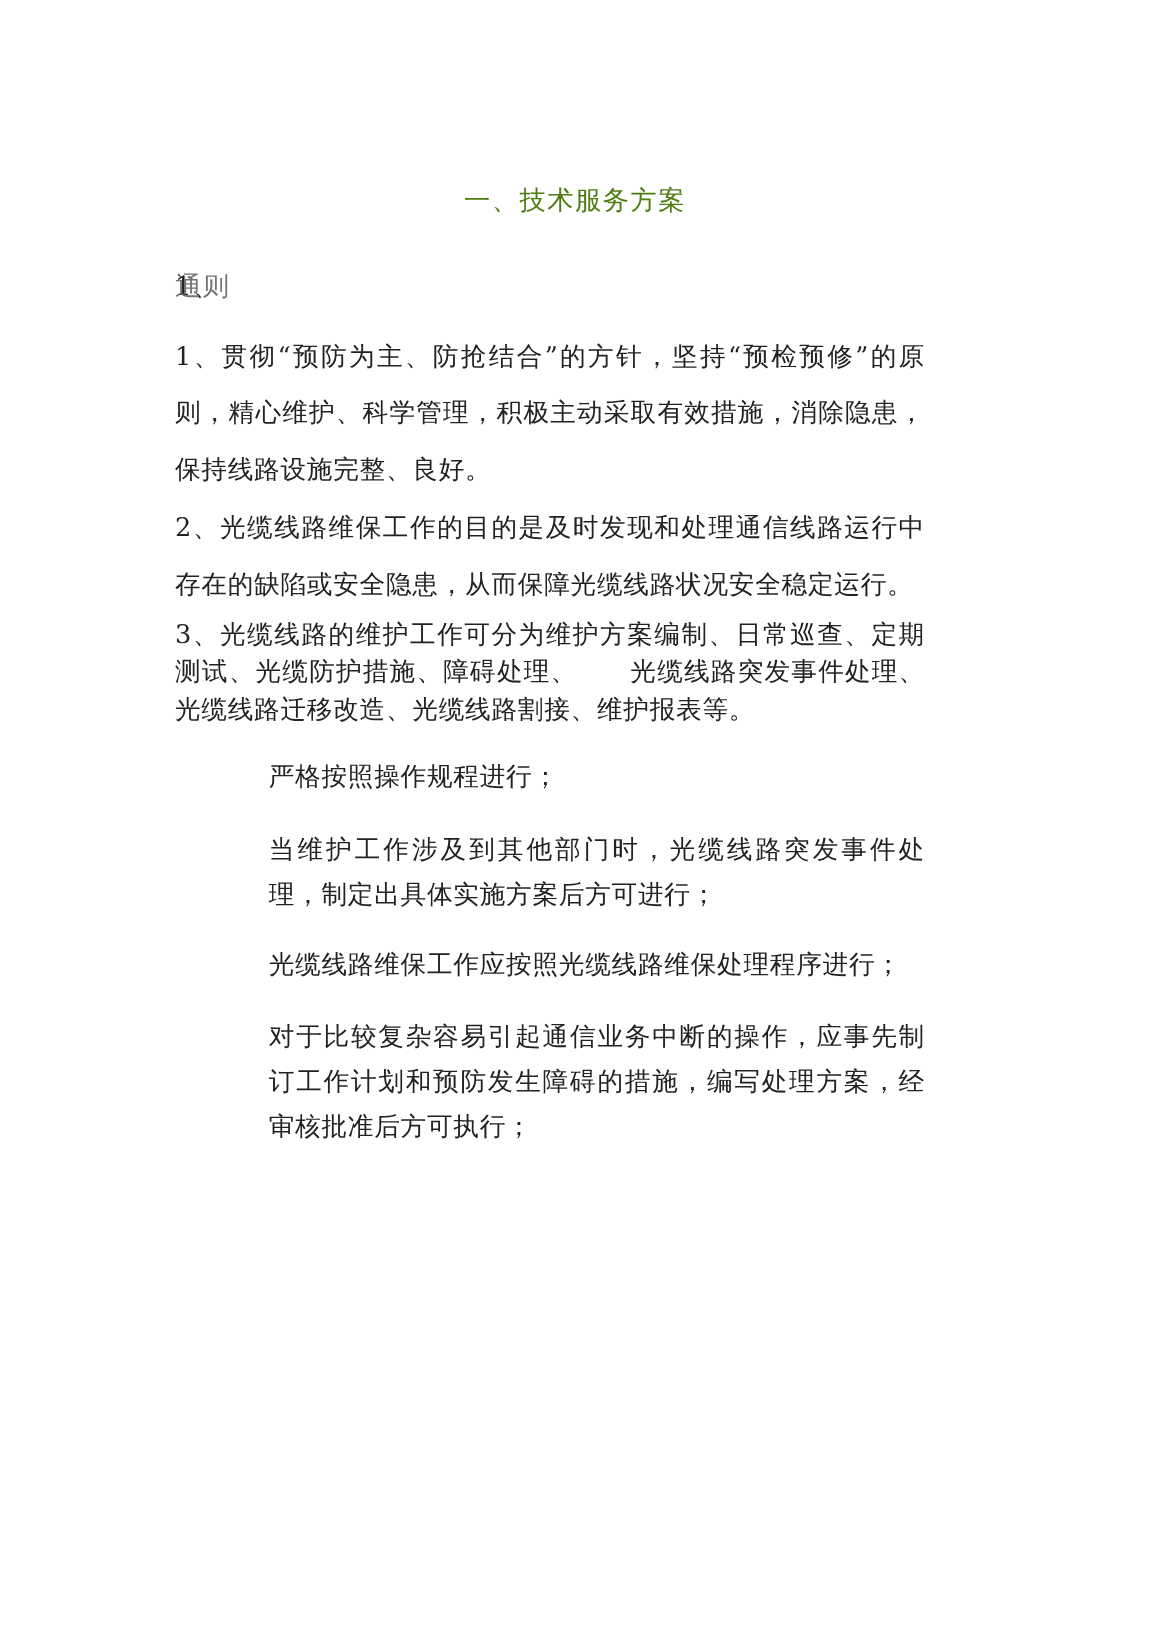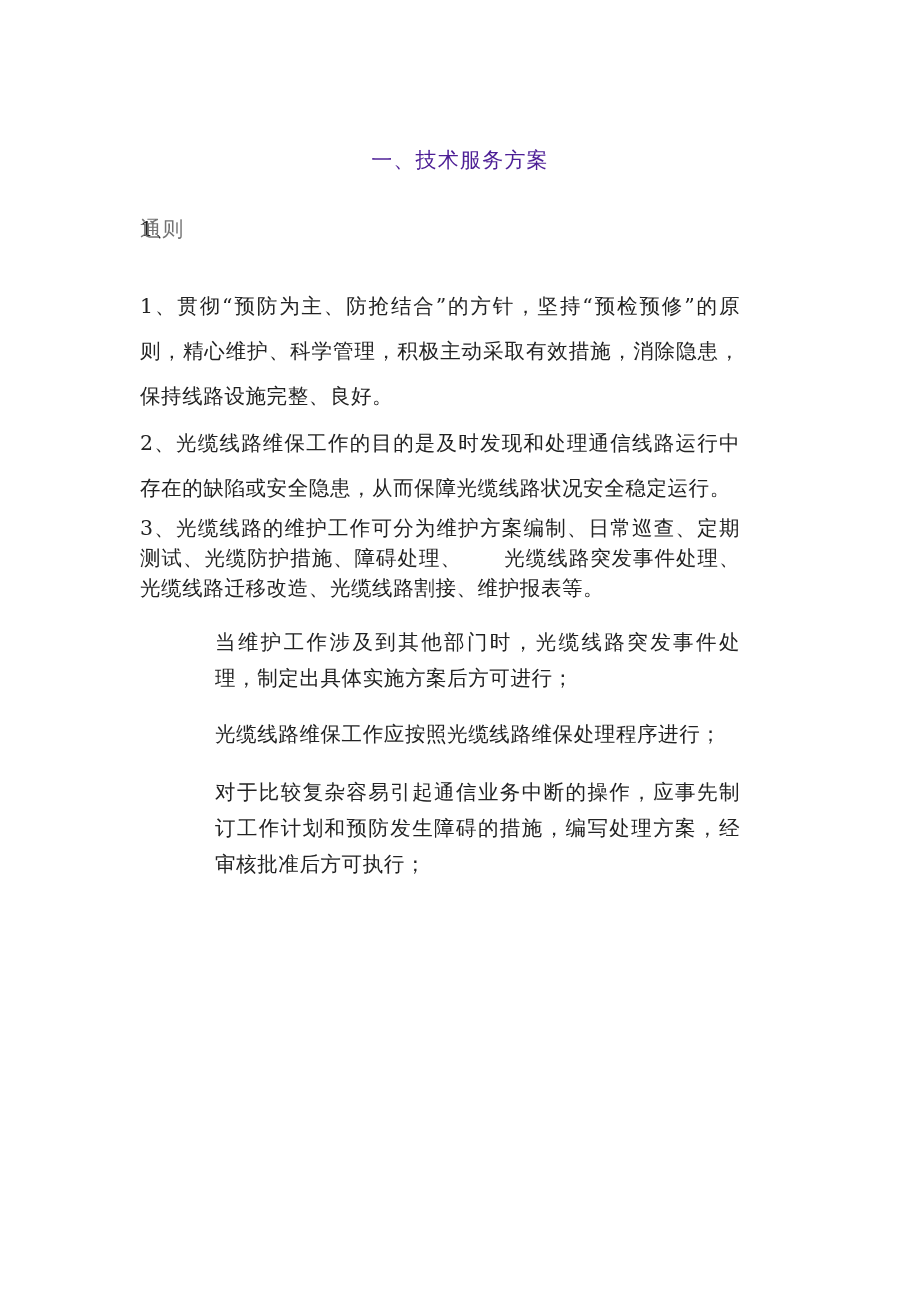--- a/index.html
+++ b/index.html
@@ -24,21 +24,21 @@
 
   
   .doc-title {
     position: absolute;
     left: 0;
     right: 0;
     top: 146px;
     text-align: center;
     font-size: 21px;
     letter-spacing: 1.2px;
-    color: #4c1d95;
+    color: #4d7c0f;
     white-space: nowrap;
   }
 
   
   .section-row {
     position: absolute;
     left: 140px;
     right: 140px;
     top: 215px;
     height: 30px;
@@ -58,21 +58,21 @@
     top: 0;
     font-size: 21px;
     letter-spacing: 1.2px;
     color: #737373;
   }
 
   
   .body-block {
     position: absolute;
     left: 140px;
-    top: 284px;
+    top: 263px;
     width: 600px;
   }
 
   
   .para {
     font-size: 20.5px;
     line-height: 45px;
     letter-spacing: 0.6px;
     color: #222222;
     text-align: justify;
@@ -122,19 +122,20 @@
   <div class="body-block">
 
     <p class="para p1">1、贯彻“预防为主、防抢结合”的方针，坚持“预检预修”的原则，精心维护、科学管理，积极主动采取有效措施，消除隐患，保持线路设施完整、良好。</p>
 
     <p class="para p2">2、光缆线路维保工作的目的是及时发现和处理通信线路运行中存在的缺陷或安全隐患，从而保障光缆线路状况安全稳定运行。</p>
 
     <p class="para p3"><span>3、光缆线路的维护工作可分为维护方案编制、日常巡查、定期测试、光缆防护措施、障碍处理、</span><span class="gap-space"></span><span>光缆线路突发事件处理、光缆线路迁移改造、光缆线路割接、维护报表等。</span></p>
 
 
     <div class="subitems">
+      <p class="subitem s1">严格按照操作规程进行；</p>
       <p class="subitem s2">当维护工作涉及到其他部门时，光缆线路突发事件处理，制定出具体实施方案后方可进行；</p>
       <p class="subitem s3">光缆线路维保工作应按照光缆线路维保处理程序进行；</p>
       <p class="subitem s4">对于比较复杂容易引起通信业务中断的操作，应事先制订工作计划和预防发生障碍的措施，编写处理方案，经审核批准后方可执行；</p>
     </div>
 
   </div>
 </div>
 
 </body></html>

